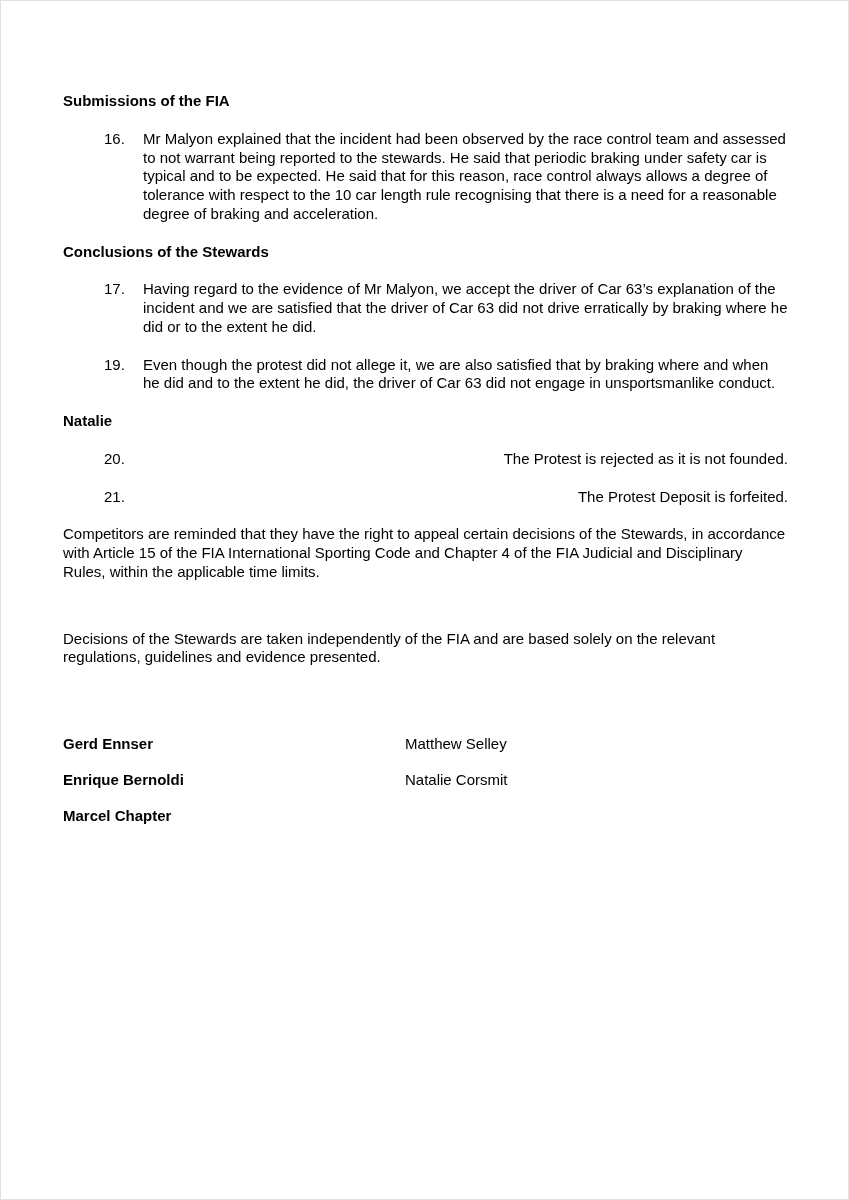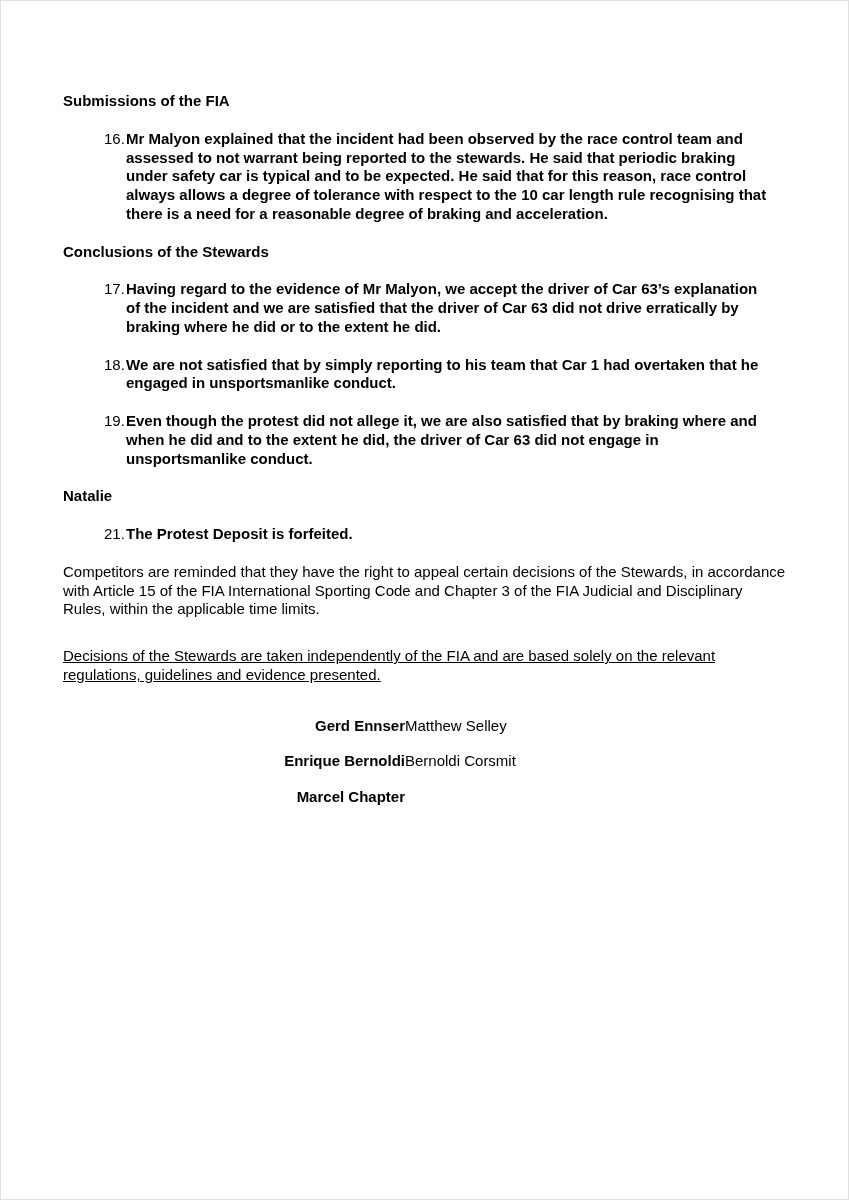--- a/index.html
+++ b/index.html
@@ -25,40 +25,38 @@
     font-weight: bold;
     margin: 12px 0;
   }
   .heading.first {
     margin-top: 0;
   }
   .list-item {
     display: flex;
     margin: 19px 0;
     padding-left: 41px;
+    justify-content: space-between;
   }
   .num {
     flex: 0 0 22px;
     width: 22px;
   }
   .item-text {
     max-width: 645px;
-    font-weight: bold;
   }
   .paragraph {
     margin: 19px 0;
     max-width: 727px;
   }
   .paragraph.spaced {
-    margin-top: 28px;
-    text-decoration: underline;
+    margin-top: 48px;
   }
   .signatures {
-    margin-top: 32px;
-    text-align: right;
+    margin-top: 68px;
   }
   .sig-row {
     display: flex;
     margin-bottom: 17px;
   }
   .sig-cell-left {
     width: 342px;
     font-weight: bold;
   }
   .sig-cell-right {
@@ -78,47 +76,47 @@
     </div>
   </section>
 
   <section>
     <h2 class="heading">Conclusions of the Stewards</h2>
     <div class="list-item">
       <span class="num">17.</span>
       <span class="item-text">Having regard to the evidence of Mr Malyon, we accept the driver of Car 63’s explanation of the incident and we are satisfied that the driver of Car 63 did not drive erratically by braking where he did or to the extent he did.</span>
     </div>
     <div class="list-item">
-      <span class="num">18.</span>
-      <span class="item-text">We are not satisfied that by simply reporting to his team that Car 1 had overtaken that he engaged in unsportsmanlike conduct.</span>
-    </div>
-    <div class="list-item">
       <span class="num">19.</span>
       <span class="item-text">Even though the protest did not allege it, we are also satisfied that by braking where and when he did and to the extent he did, the driver of Car 63 did not engage in unsportsmanlike conduct.</span>
     </div>
   </section>
 
   <section>
     <h2 class="heading">Natalie</h2>
     <div class="list-item">
+      <span class="num">20.</span>
+      <span class="item-text">The Protest is rejected as it is not founded.</span>
+    </div>
+    <div class="list-item">
       <span class="num">21.</span>
       <span class="item-text">The Protest Deposit is forfeited.</span>
     </div>
   </section>
 
-  <p class="paragraph">Competitors are reminded that they have the right to appeal certain decisions of the Stewards, in accordance with Article 15 of the FIA International Sporting Code and Chapter 3 of the FIA Judicial and Disciplinary Rules, within the applicable time limits.</p>
+  <p class="paragraph">Competitors are reminded that they have the right to appeal certain decisions of the Stewards, in accordance with Article 15 of the FIA International Sporting Code and Chapter 4 of the FIA Judicial and Disciplinary Rules, within the applicable time limits.</p>
   <p class="paragraph spaced">Decisions of the Stewards are taken independently of the FIA and are based solely on the relevant regulations, guidelines and evidence presented.</p>
 
   <div class="signatures">
     <div class="sig-row">
       <span class="sig-cell-left">Gerd Ennser</span>
       <span class="sig-cell-right">Matthew Selley</span>
     </div>
     <div class="sig-row">
       <span class="sig-cell-left">Enrique Bernoldi</span>
-      <span class="sig-cell-right">Bernoldi Corsmit</span>
+      <span class="sig-cell-right">Natalie Corsmit</span>
     </div>
     <div class="sig-row">
       <span class="sig-cell-left">Marcel Chapter</span>
     </div>
   </div>
 
 </div>
 
 </body></html>

